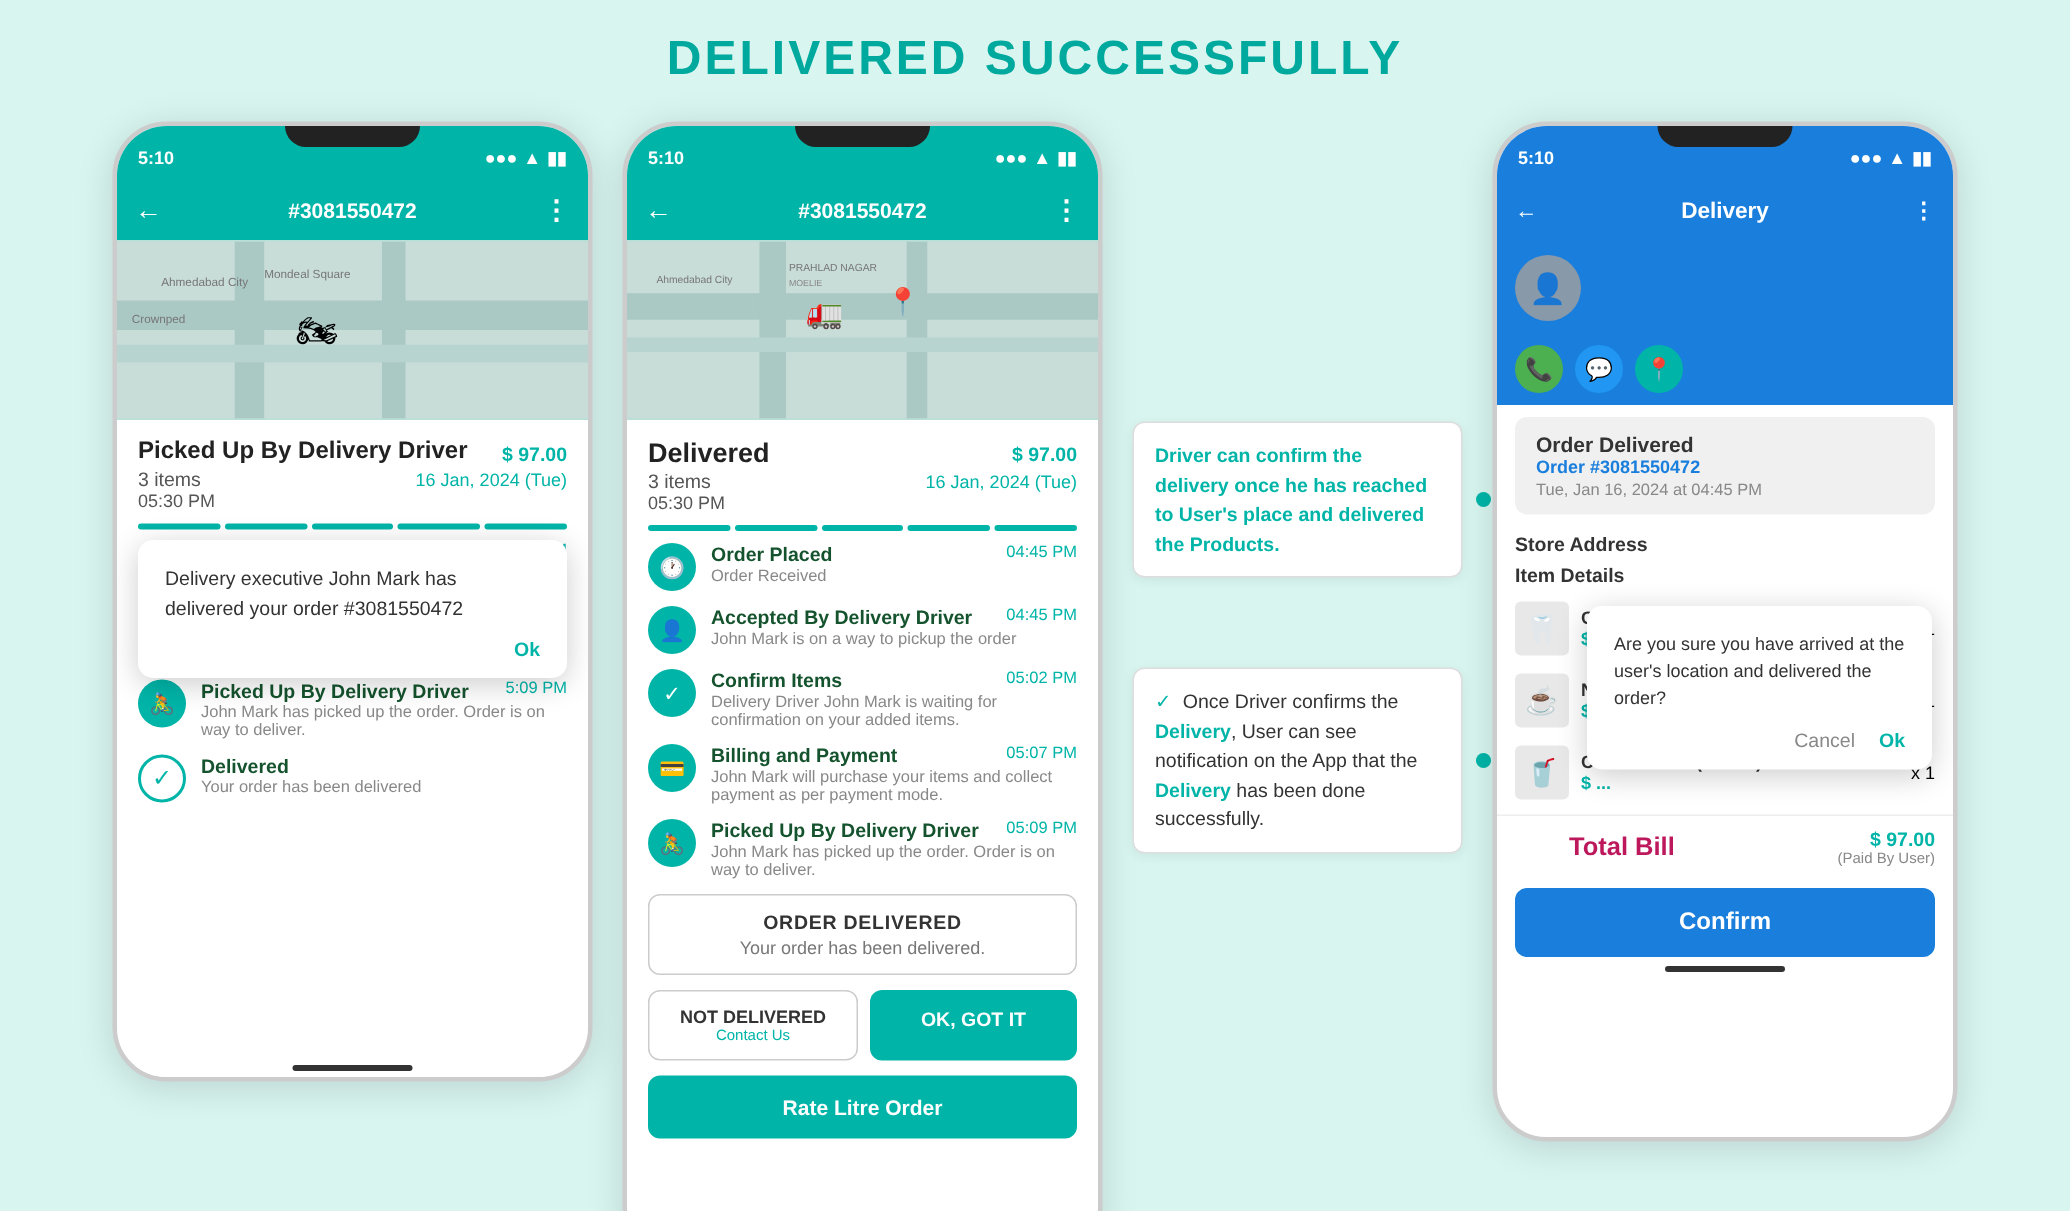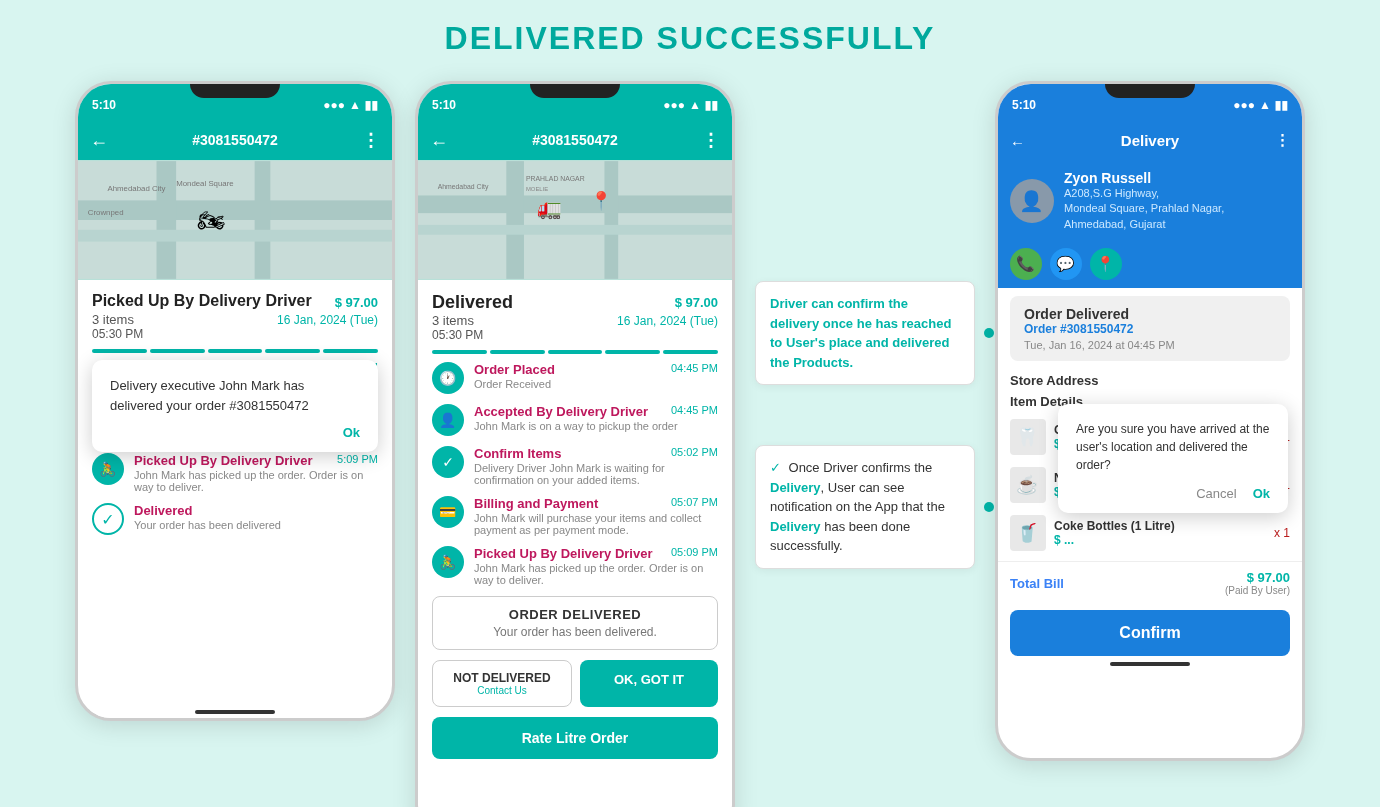--- a/index.html
+++ b/index.html
@@ -155,21 +155,21 @@
       background: #00b5a8;
       display: flex; align-items: center; justify-content: center;
       color: #fff;
       font-size: 14px;
       flex-shrink: 0;
     }
     .tl-icon.grey { background: #aaa; }
     .tl-icon.check { background: #fff; border: 2px solid #00b5a8; color: #00b5a8; font-size: 16px; }
     .tl-content { flex: 1; }
     .tl-header { display: flex; justify-content: space-between; }
-    .tl-title { font-size: 13px; font-weight: 700; color: #be185d; }
+    .tl-title { font-size: 13px; font-weight: 700; color: #14532d; }
     .tl-time { font-size: 11px; color: #00b5a8; }
     .tl-desc { font-size: 11px; color: #888; margin-top: 1px; }
 
     
     .alert-popup {
       background: #fff;
       border-radius: 10px;
       box-shadow: 0 4px 20px rgba(0,0,0,0.2);
       padding: 16px 18px 12px;
       position: absolute;
@@ -327,27 +327,27 @@
     }
     .item-img {
       width: 36px; height: 36px;
       background: #e8e8e8;
       border-radius: 4px;
       display: flex; align-items: center; justify-content: center;
       font-size: 18px;
     }
     .item-name { font-size: 12px; font-weight: 600; color: #333; }
     .item-price { color: #00b5a8; font-size: 12px; font-weight: 700; }
-    .item-qty { margin-left: auto; color: #b91c1c; font-size: 12px; }
+    .item-qty { margin-left: auto; color: #000000; font-size: 12px; }
 
     .total-bill-row {
       display: flex; justify-content: space-between; align-items: center;
       padding: 8px 12px; border-top: 1px solid #eee; margin-top: 4px;
     }
-    .total-label { font-size: 13px; font-weight: 700; color: #3b82f6; }
+    .total-label { font-size: 17px; font-weight: 700; color: #be185d; margin-left: 36px; }
     .total-val { font-size: 13px; font-weight: 700; color: #00b5a8; text-align: right; }
     .total-paid { font-size: 10px; color: #888; }
 
     .confirm-btn {
       background: #1a7fdc;
       color: #fff;
       border: none;
       border-radius: 8px;
       font-size: 16px;
       font-weight: 700;
@@ -633,24 +633,20 @@
       </div>
     </div>
     <div class="phone-3-header">
       <span class="back-arrow">←</span>
       <span class="title">Delivery</span>
       <span class="more-dots">⋮</span>
     </div>
 
     <div class="delivery-user-row">
       <div class="user-avatar">👤</div>
-      <div class="user-info">
-        <div class="user-name">Zyon Russell</div>
-        <div class="user-address">A208,S.G Highway,<br>Mondeal Square, Prahlad Nagar,<br>Ahmedabad, Gujarat</div>
-      </div>
     </div>
 
     <div class="contact-icons">
       <div class="contact-icon-btn ci-green">📞</div>
       <div class="contact-icon-btn ci-blue">💬</div>
       <div class="contact-icon-btn ci-teal">📍</div>
     </div>
 
     <div class="order-delivered-card">
       <div class="odc-title">Order Delivered</div>

